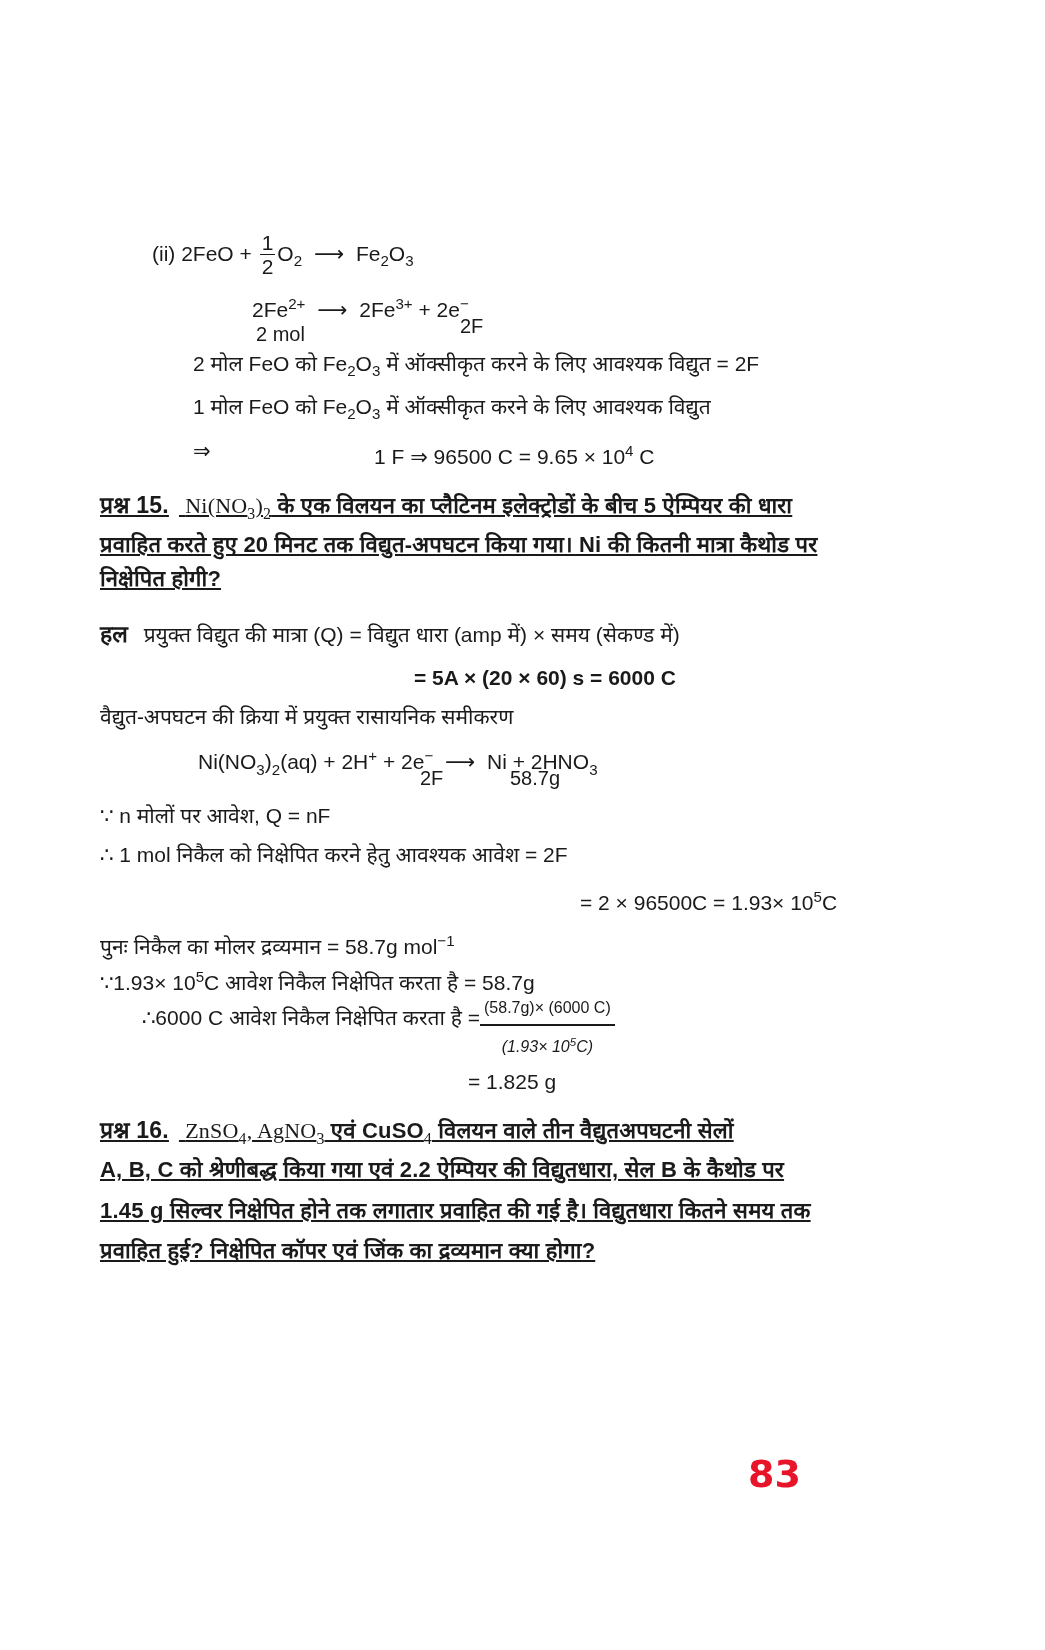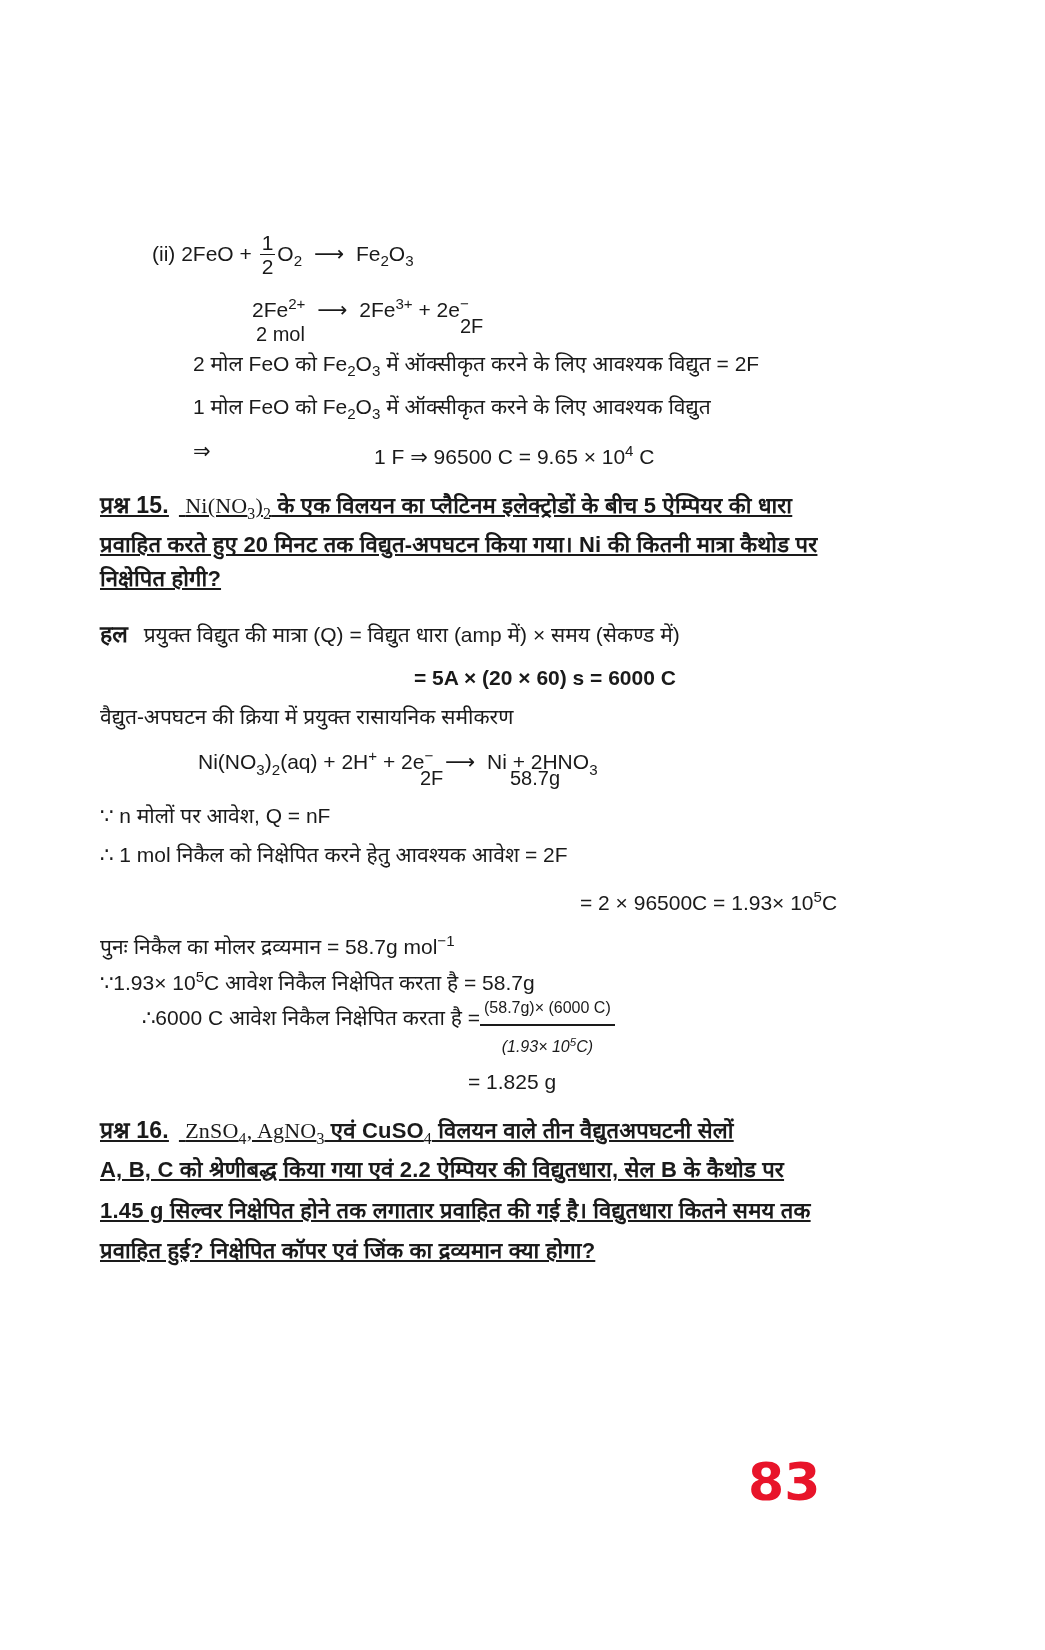--- a/index.html
+++ b/index.html
@@ -15,21 +15,21 @@
     .sub { font-size: 0.72em; vertical-align: -0.35em; }
     .sup { font-size: 0.72em; vertical-align: 0.55em; }
     .frac { display: inline-block; text-align: center; vertical-align: middle; margin: 0 2px; }
     .frac .num { display: block; border-bottom: 1.5px solid #1a1a1a; padding: 0 2px; line-height: 22px; }
     .frac .den { display: block; line-height: 24px; }
     .arrow { display: inline-block; margin: 0 6px; }
     .under { position: absolute; font-size: 20px; line-height: 24px; white-space: nowrap; }
     .bigfrac { position: absolute; text-align: center; font-size: 16px; }
     .bigfrac .num { border-bottom: 2px solid #1a1a1a; padding: 0 4px 2px; line-height: 28px; }
     .bigfrac .den { line-height: 32px; font-style: italic; }
-    .pagenum { position: absolute; left: 748px; top: 1452px; font-size: 52px; font-weight: bold; color: #e8142a; font-family: "DejaVu Sans", sans-serif; }
+    .pagenum { position: absolute; left: 748px; top: 1452px; font-size: 38px; font-weight: bold; color: #e8142a; font-family: "DejaVu Sans", sans-serif; }
   </style>
 </head>
 <body>
 
 <div class="ln" style="left:152px; top:232px;">
   <span>(ii)</span>
   <span>2FeO +</span>
   <span class="frac"><span class="num">1</span><span class="den">2</span></span><span>O</span><span class="sub">2</span>
   <span class="arrow">⟶</span>
   <span>Fe</span><span class="sub">2</span><span>O</span><span class="sub">3</span>

